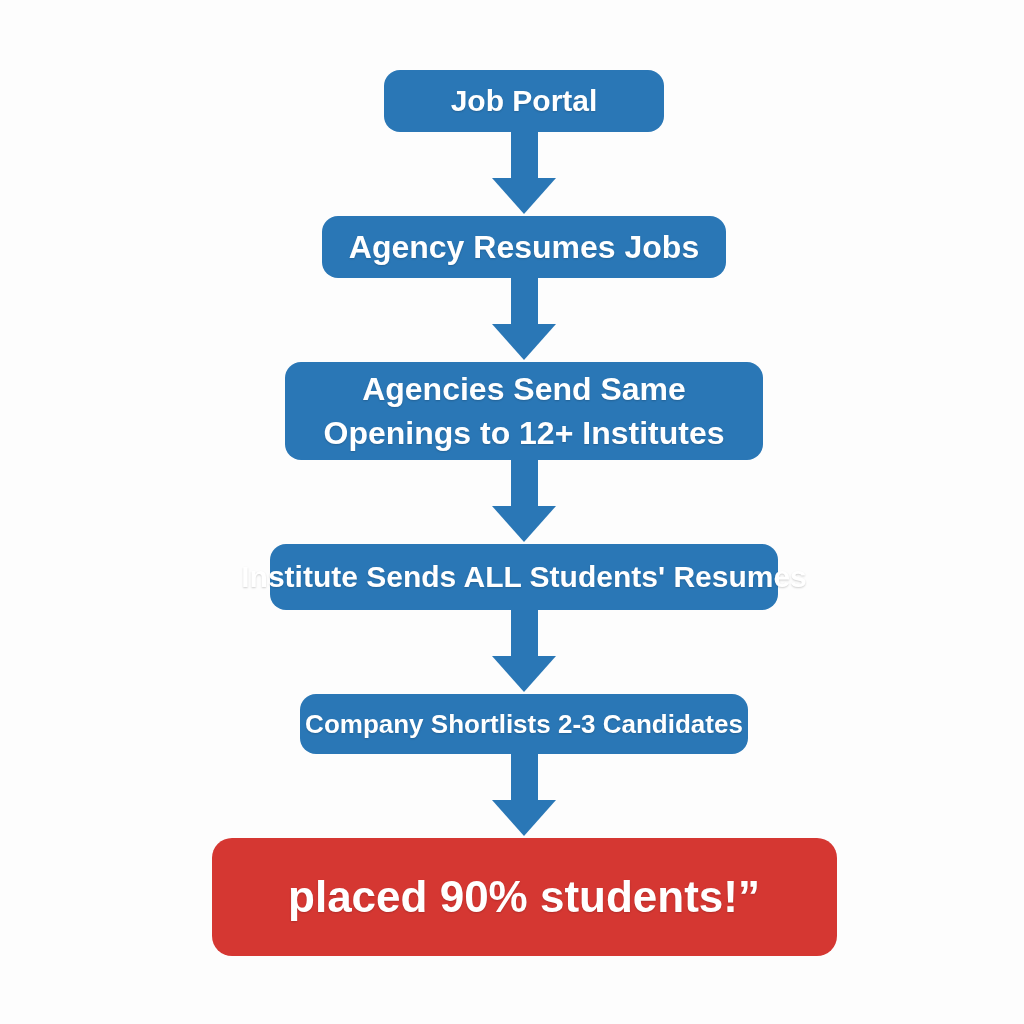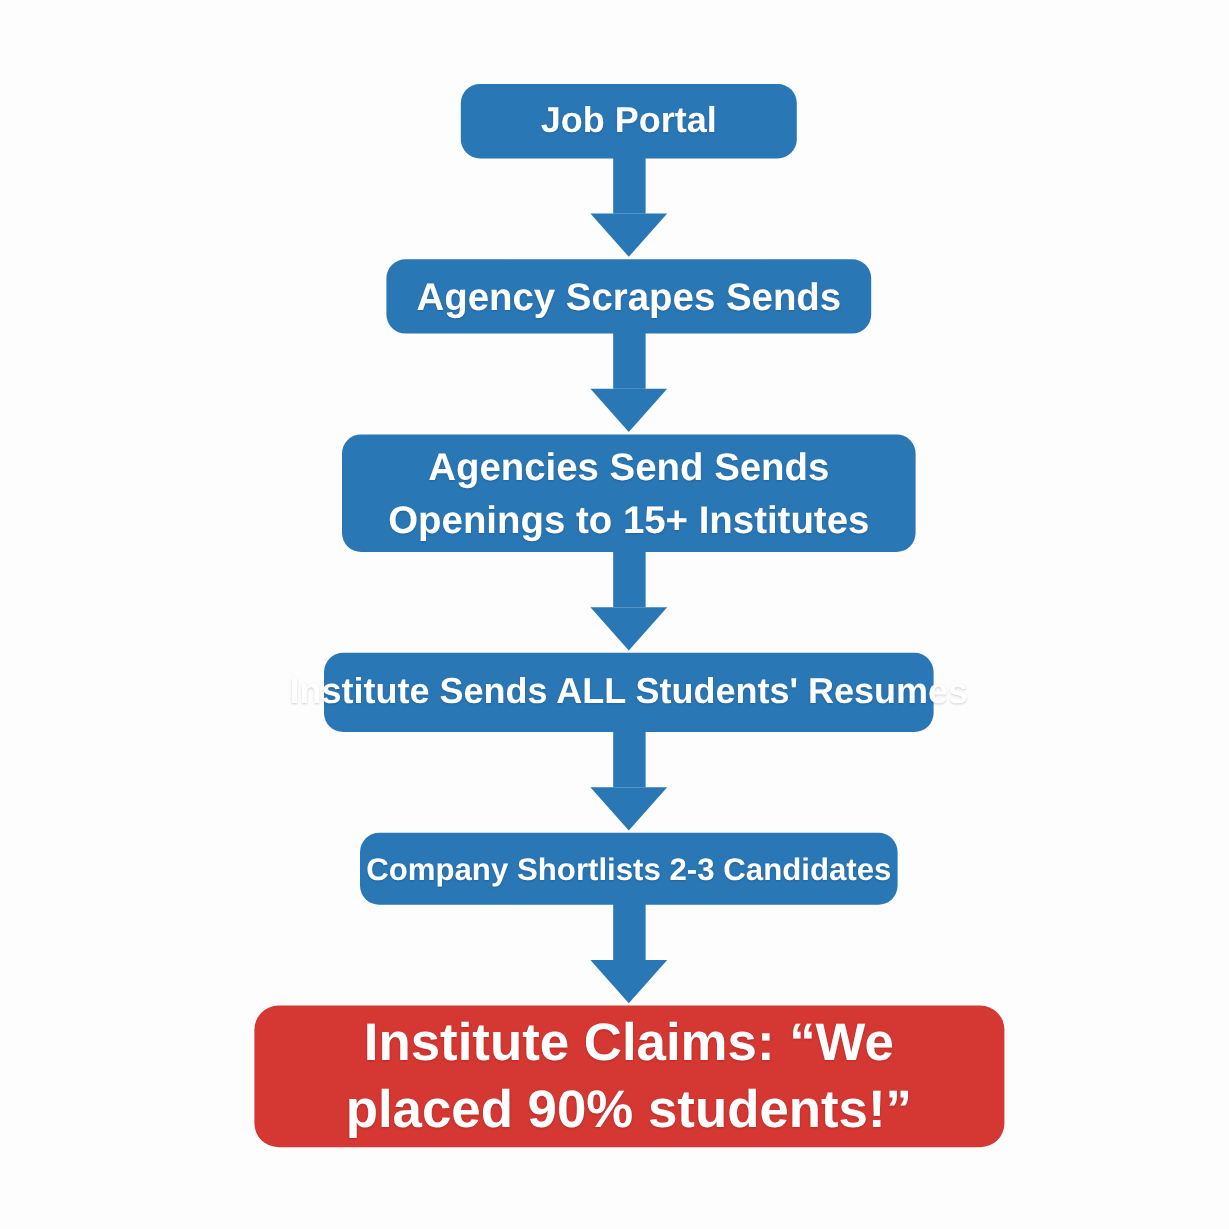--- a/index.html
+++ b/index.html
@@ -74,31 +74,31 @@
   <div class="node blue box-1">
     <span>Job Portal</span>
   </div>
 
   <div class="arrow">
     <div class="stem"></div>
     <div class="head"></div>
   </div>
 
   <div class="node blue box-2">
-    <span>Agency Scrapes Sends</span>
+    <span>Agency Resumes Jobs</span>
   </div>
 
   <div class="arrow">
     <div class="stem"></div>
     <div class="head"></div>
   </div>
 
   <div class="node blue box-3">
-    <span>Agencies Send Sends</span>
-    <span>Openings to 15+ Institutes</span>
+    <span>Agencies Send Same</span>
+    <span>Openings to 12+ Institutes</span>
   </div>
 
   <div class="arrow">
     <div class="stem"></div>
     <div class="head"></div>
   </div>
 
   <div class="node blue box-4">
     <span>Institute Sends ALL Students' Resumes</span>
   </div>
@@ -111,17 +111,16 @@
   <div class="node blue box-5">
     <span>Company Shortlists 2-3 Candidates</span>
   </div>
 
   <div class="arrow">
     <div class="stem"></div>
     <div class="head"></div>
   </div>
 
   <div class="node red box-6">
-    <span>Institute Claims: “We</span>
     <span>placed 90% students!”</span>
   </div>
 
 </div>
 
 </body></html>

